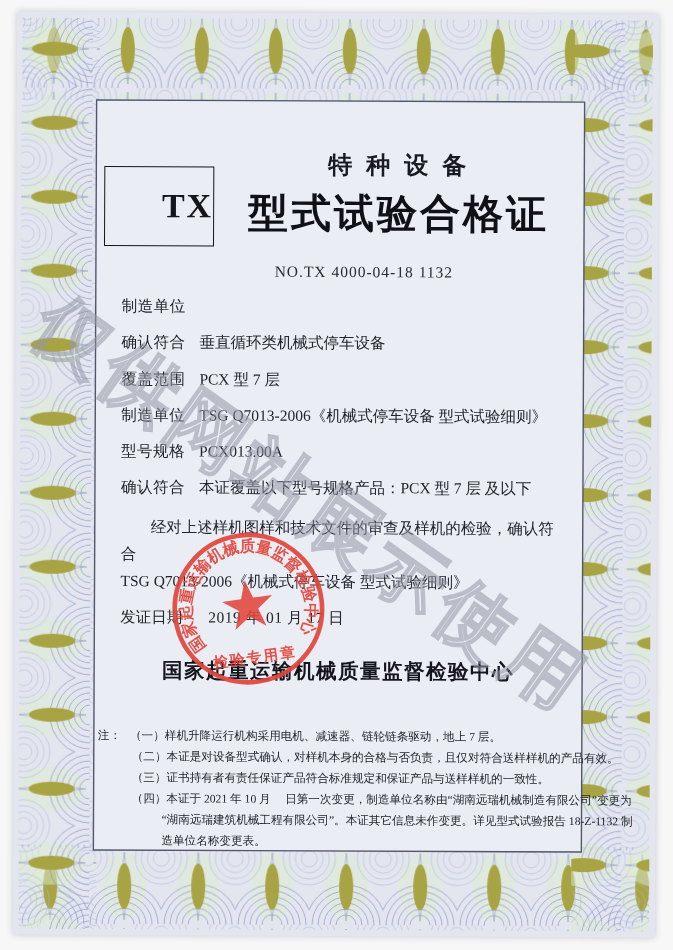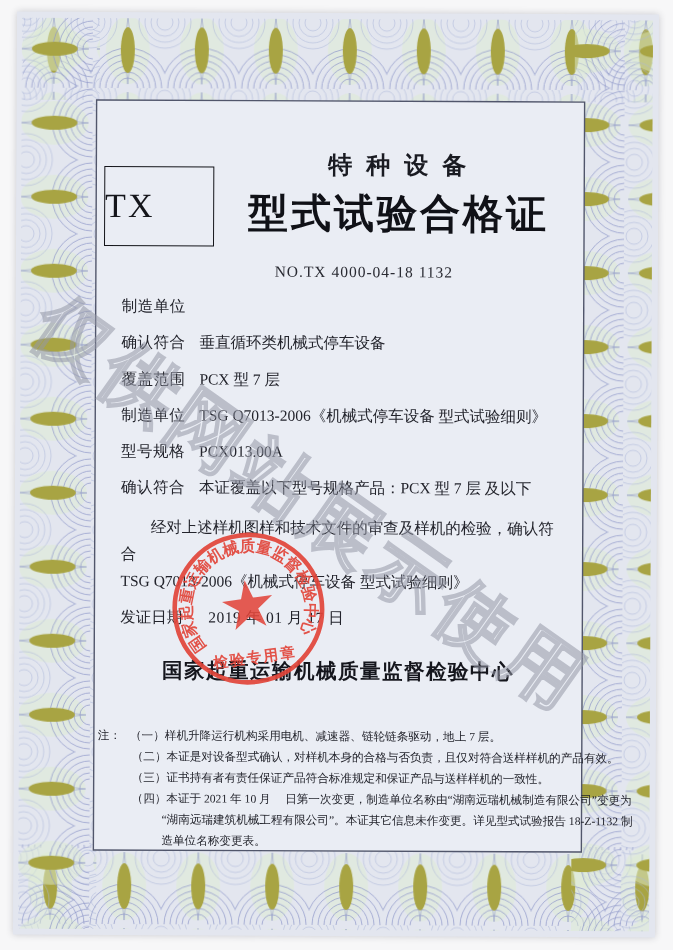--- a/index.html
+++ b/index.html
@@ -25,22 +25,22 @@
     transform:rotate(35deg);transform-origin:left top;
     pointer-events:none;z-index:3;
   }
   .content{
     position:absolute;left:80px;top:88px;width:488px;height:750px;
     color:#23242c;z-index:2;
   }
   .tx-box{
     position:absolute;left:8px;top:66px;width:108px;height:78px;
     border:1.6px solid #14151a;
-    display:flex;align-items:center;justify-content:flex-start;
-    font-size:34px;font-weight:400;letter-spacing:2px;color:#14151a;
+    display:flex;align-items:center;justify-content:flex-end;
+    font-size:34px;font-weight:700;letter-spacing:2px;color:#14151a;
   }
   .head{position:absolute;left:118px;top:48px;width:366px;text-align:center;}
   .title-small{font-size:24px;letter-spacing:14px;padding-left:14px;color:#1a1b22;font-weight:600;}
   .title-large{font-size:40px;letter-spacing:3px;padding-left:3px;color:#101117;font-weight:600;margin-top:5px;white-space:nowrap;}
   .cert-no{position:absolute;left:48px;top:162px;width:440px;text-align:center;
     font-size:15.5px;letter-spacing:1px;color:#2a2b33;}
   .fields{position:absolute;left:26px;top:198px;width:455px;}
   .field-row{display:flex;line-height:16px;margin-bottom:20.3px;font-size:15.5px;}
   .field-label{flex:0 0 66px;letter-spacing:.5px;color:#23242c;}
   .field-value{margin-left:12px;white-space:nowrap;color:#23242c;}

